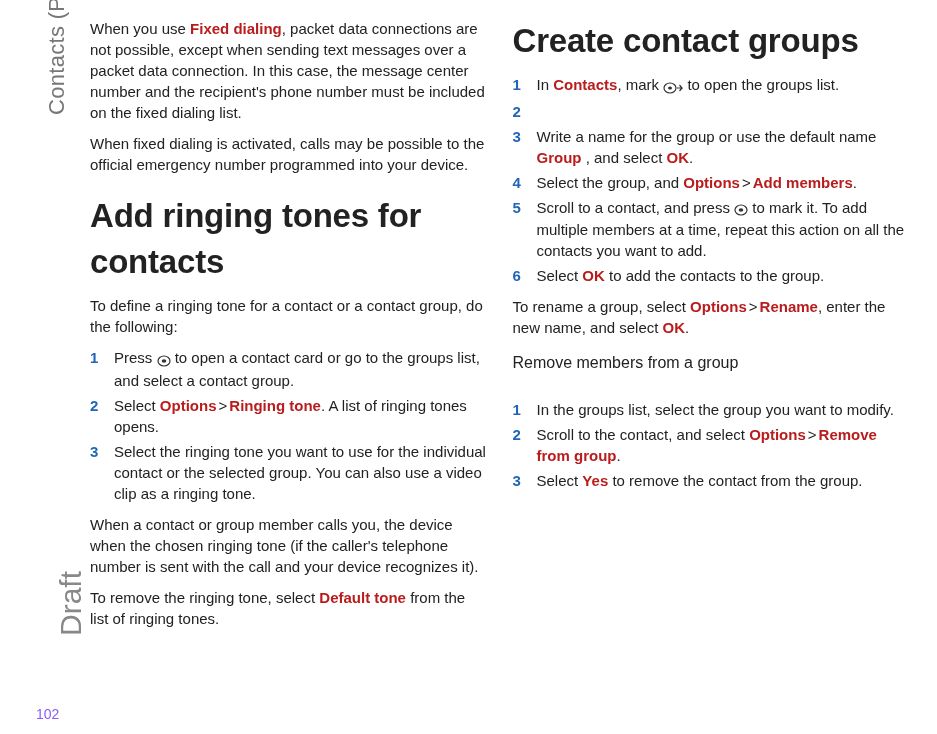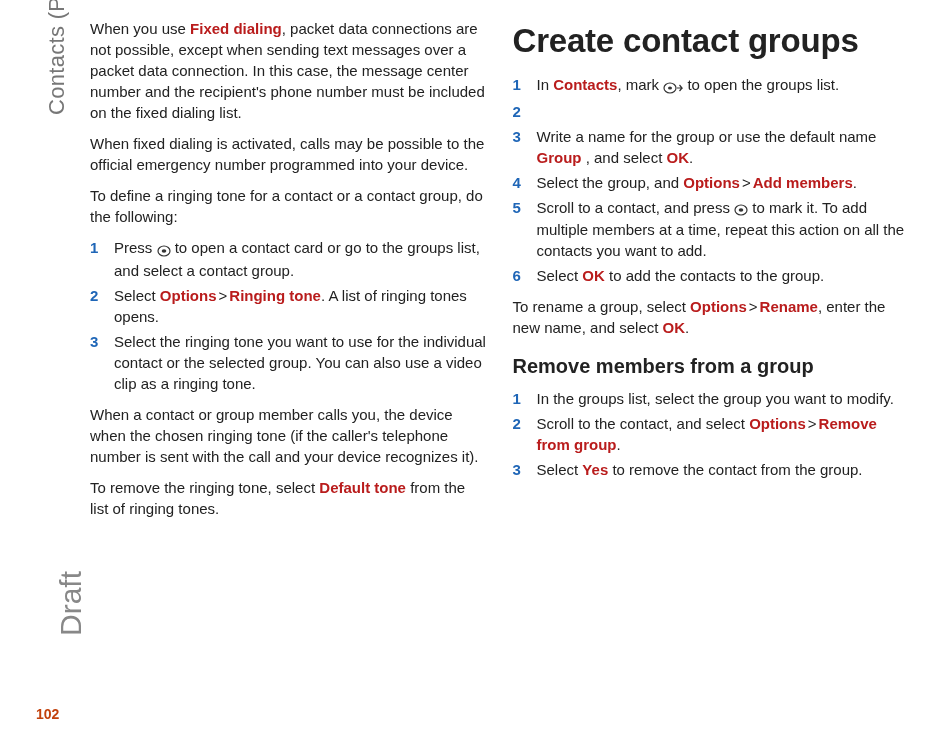--- a/index.html
+++ b/index.html
@@ -1,25 +1,25 @@
 <!DOCTYPE html>
 <html><head>
 <meta charset="utf-8">
 <style>
   html,body{margin:0;padding:0;font-family:"Trebuchet MS","Lucida Grande",Verdana,sans-serif;color:#222;background:#fff}
   .page{box-sizing:border-box;width:937px;height:734px;padding:18px 28px 18px 90px;position:relative}
   .sidetab{position:absolute;left:8px;top:0;bottom:0;width:70px;background:#fff}
   .sidetab-label{position:absolute;left:36px;top:115px;transform:rotate(-90deg);transform-origin:left top;white-space:nowrap;font-size:22px;color:#777;letter-spacing:.3px}
   .draft{position:absolute;left:46px;top:636px;transform:rotate(-90deg);transform-origin:left top;white-space:nowrap;font-size:30px;color:#888}
-  .pg{position:absolute;left:28px;bottom:12px;font-size:14px;color:#c2410c;font-weight:bold}
+  .pg{position:absolute;left:28px;bottom:12px;font-size:14px;color:#8b5cf6;font-weight:normal}
   .cols{display:flex;gap:26px;height:100%}
   .col{flex:1 1 50%;min-width:0;font-size:15px;line-height:1.4}
   p{margin:0 0 10px 0}
   h1{font-size:33px;font-weight:bold;margin:18px 0 10px 0;letter-spacing:-.2px}
-  h2{font-size:20px;font-weight:bold;margin:14px 0 8px 0}
+  h2{font-size:16px;font-weight:normal;margin:14px 0 24px 0}
   ol.steps{list-style:none;padding:0;margin:0 0 10px 0}
   ol.steps>li{display:flex;gap:10px;margin:0 0 4px 0}
   .num{font-weight:bold;color:#1f66b7;min-width:14px}
   .bold{font-weight:bold;color:#b91c1c}
   .key{display:inline-block;vertical-align:middle}
   .key svg{vertical-align:middle}
   .gt{padding:0 2px}
 </style>
 </head>
 <body>
@@ -33,20 +33,21 @@
   </div>
 
   <div class="cols">
 
     <div class="col">
       <p>
         <span>When you use </span><span class="bold">Fixed dialing</span><span>, packet data connections are not possible, except when sending text messages over a packet data connection. In this case, the message center number and the recipient's phone number must be included on the fixed dialing list.</span>
       </p>
       <p>When fixed dialing is activated, calls may be possible to the official emergency number programmed into your device.</p>
 
+      <h1>Add ringing tones for contacts</h1>
       <p>To define a ringing tone for a contact or a contact group, do the following:</p>
 
       <ol class="steps">
         <li>
           <span class="num">1</span>
           <span>
             <span>Press </span><span class="key"><svg width="14" height="14">
                   <ellipse cx="7" cy="7" rx="6" ry="5" fill="#fff" stroke="#333" stroke-width="1.2"></ellipse>
                   <ellipse cx="7" cy="7" rx="2.3" ry="1.8" fill="#333"></ellipse>
                 </svg></span><span> to open a contact card or go to the groups list, and select a contact group.</span>

